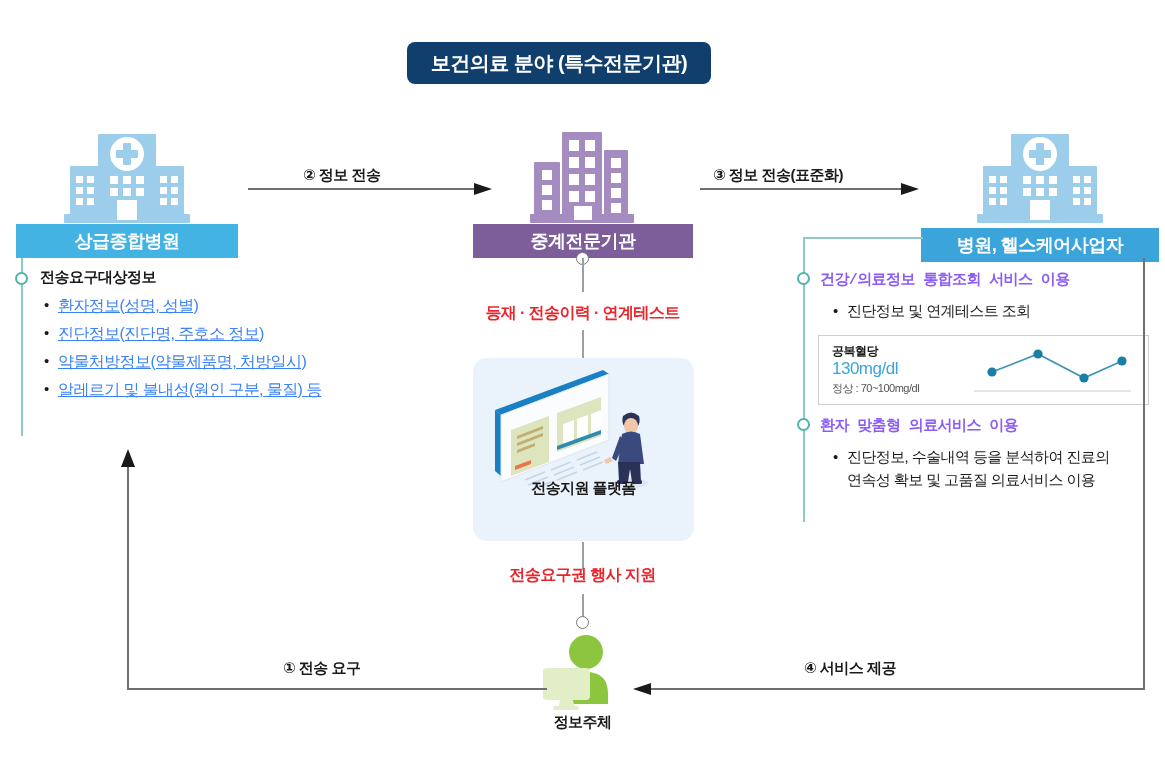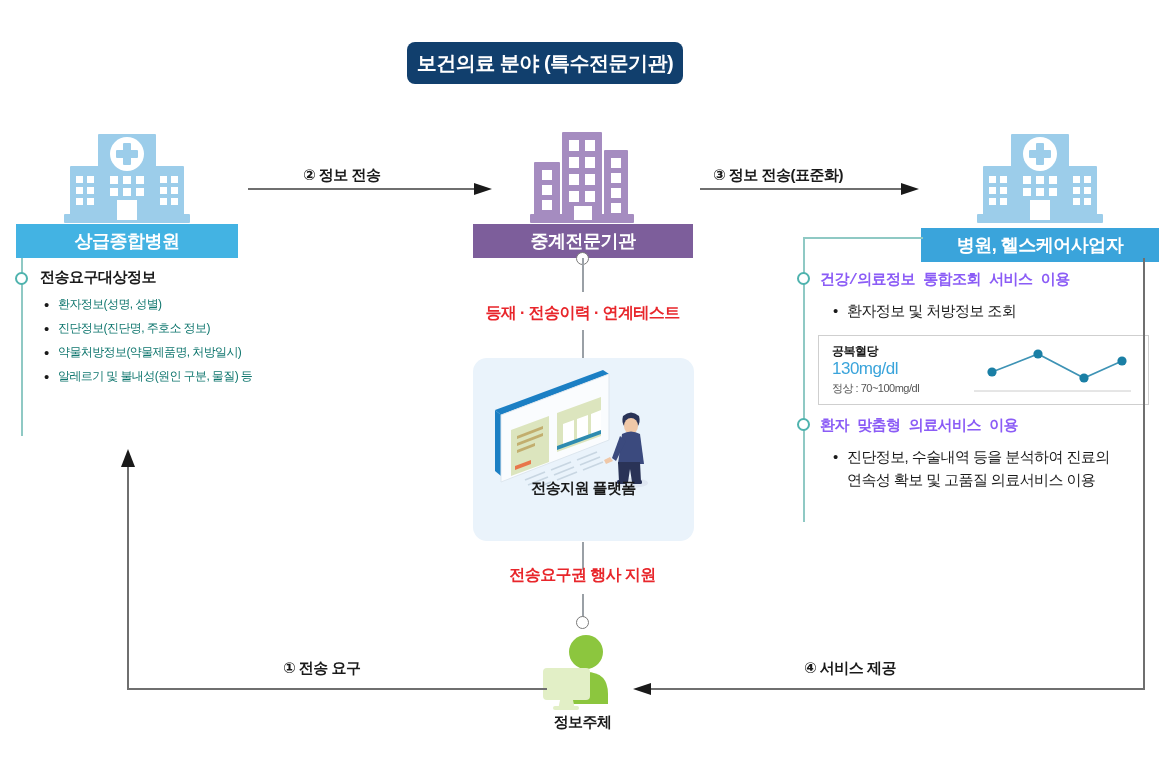--- a/index.html
+++ b/index.html
@@ -5,21 +5,21 @@
   html,body{margin:0;padding:0;}
   body{
     width:1165px;height:758px;position:relative;background:#ffffff;
     font-family:"Liberation Sans","DejaVu Sans",sans-serif;
     overflow:hidden;
   }
   .abs{position:absolute;}
 
   
   #title-banner{
-    left:407px;top:42px;width:276px;height:42px;
+    left:407px;top:42px;width:304px;height:42px;
     background:#113F6D;border-radius:8px;
     display:flex;align-items:center;justify-content:center;
   }
   #title-banner .t{
     color:#ffffff;font-size:20px;font-weight:bold;letter-spacing:-0.5px;
     white-space:nowrap;
   }
 
   
   .node-bar{
@@ -55,22 +55,22 @@
   #left-dot{
     left:15px;top:272px;width:13px;height:13px;border:2px solid #4FB3AE;
     border-radius:50%;background:#ffffff;box-sizing:border-box;
   }
   #left-heading{
     left:40px;top:268px;font-size:15px;font-weight:bold;color:#1a1a1a;
     letter-spacing:-0.5px;white-space:nowrap;
   }
   #left-list{left:44px;top:296px;width:350px;}
   #left-list li{
-    list-style:none;font-size:12px;color:#0f766e;letter-spacing:-0.6px;
-    margin:0 0 7px 0;padding-left:14px;position:relative;white-space:nowrap;
+    list-style:none;font-size:16px;color:#3b82f6;letter-spacing:-0.6px;
+    margin:0 0 7px 0;padding-left:14px;position:relative;white-space:nowrap;text-decoration:underline;
   }
   #left-list li:before{
     content:"•";position:absolute;left:0;top:0;color:#1a1a1a;font-size:15px;
   }
   #left-list{margin:0;padding:0;}
 
   
   #center-line-a{left:582px;top:258px;width:2px;height:34px;background:#9aa0a6;}
   #center-dot-top{
     left:576px;top:252px;width:13px;height:13px;border:1.5px solid #7a7a7a;
@@ -371,21 +371,21 @@
 <div class="abs node-bar" id="bar-right">
   <span>병원, 헬스케어사업자</span>
 </div>
 
 <div class="abs" id="right-connector-h"></div>
 <div class="abs" id="right-connector-v"></div>
 <div class="abs right-dot" id="right-dot-1"></div>
 <div class="abs right-dot" id="right-dot-2"></div>
 
 <div class="abs right-heading" id="right-heading-1">건강/의료정보 통합조회 서비스 이용</div>
-<div class="abs right-bullet" id="right-bullet-1">환자정보 및 처방정보 조회</div>
+<div class="abs right-bullet" id="right-bullet-1">진단정보 및 연계테스트 조회</div>
 
 <div class="abs" id="glucose-card"></div>
 <div class="abs" id="glucose-label">공복혈당</div>
 <div class="abs" id="glucose-value">130mg/dl</div>
 <div class="abs" id="glucose-normal">정상 : 70~100mg/dl</div>
 <svg class="abs" id="glucose-chart" width="165" height="58" viewBox="0 0 165 58">
   <line x1="4" y1="51" x2="161" y2="51" stroke="#CCCCCC" stroke-width="1"></line>
   <polyline points="22,32 68,14 114,38 152,21" fill="none" stroke="#3E93B5" stroke-width="1.6"></polyline>
   <circle cx="22" cy="32" r="4.6" fill="#1A7FA5"></circle>
   <circle cx="68" cy="14" r="4.6" fill="#1A7FA5"></circle>

